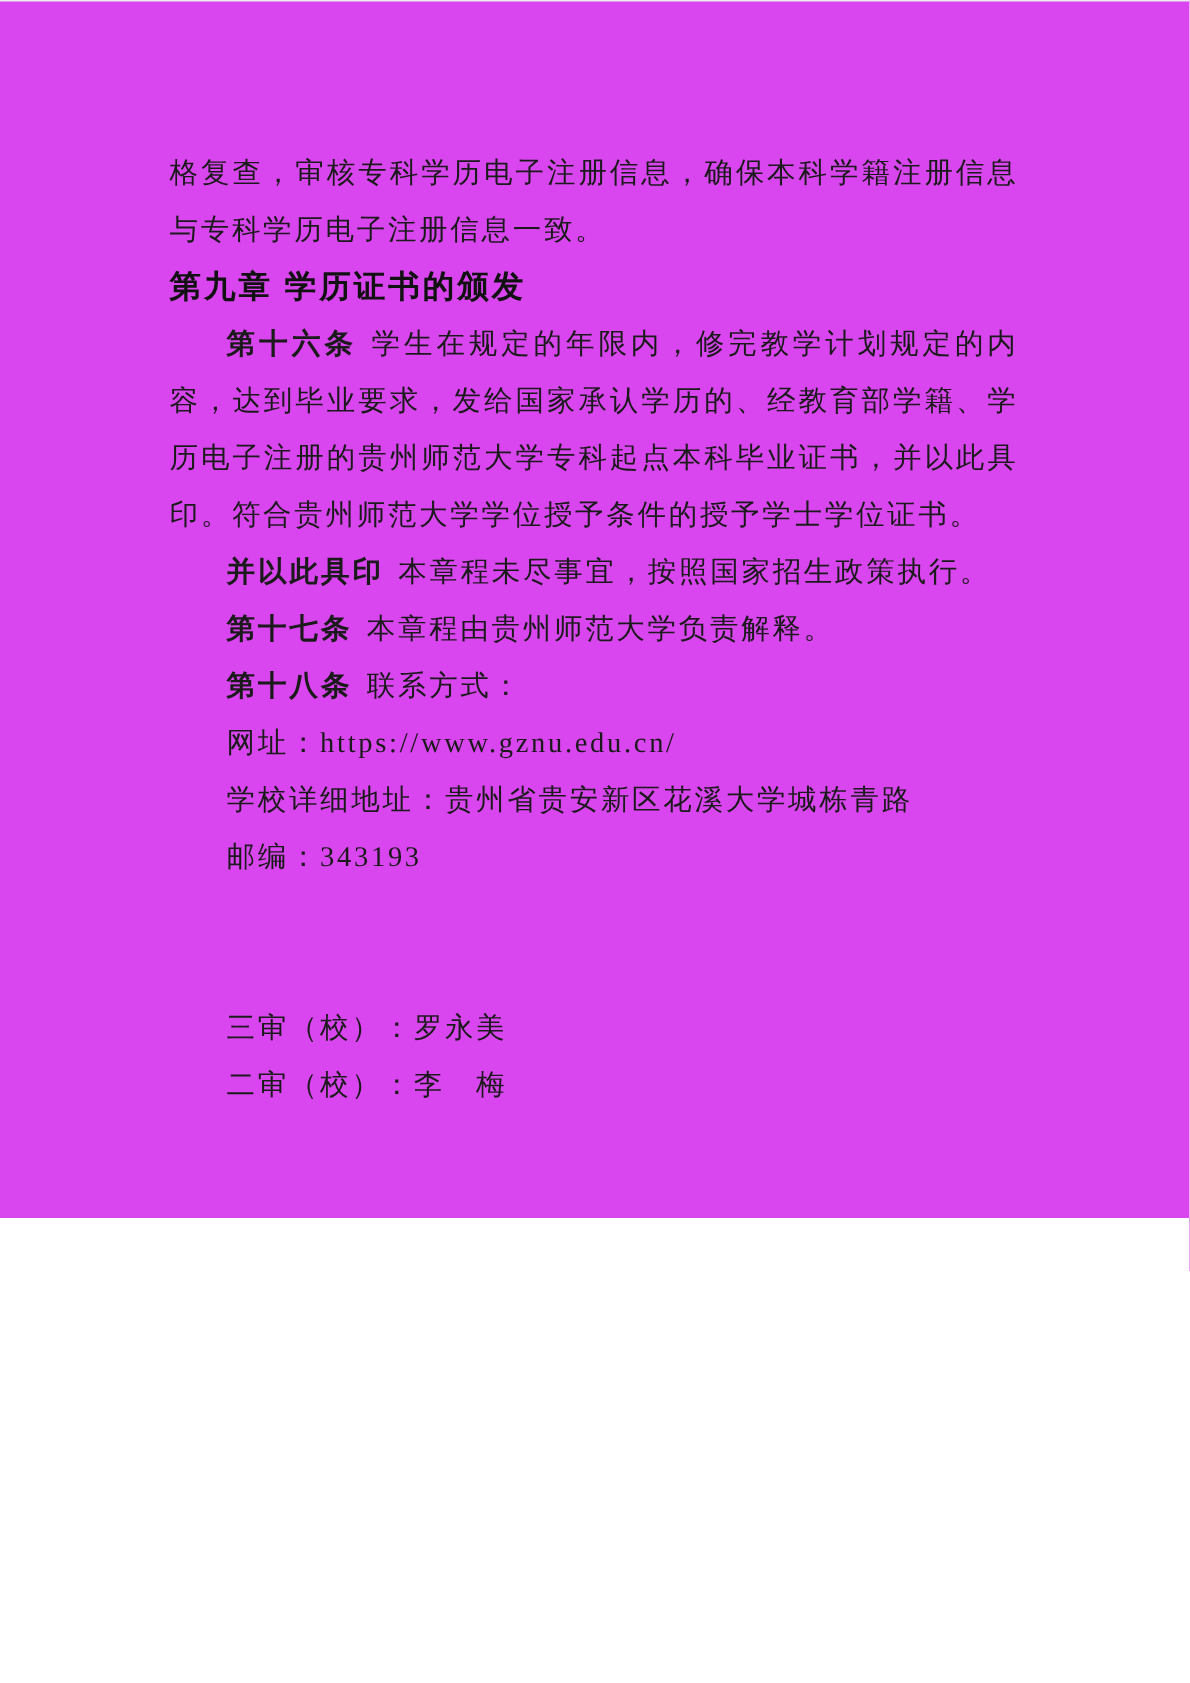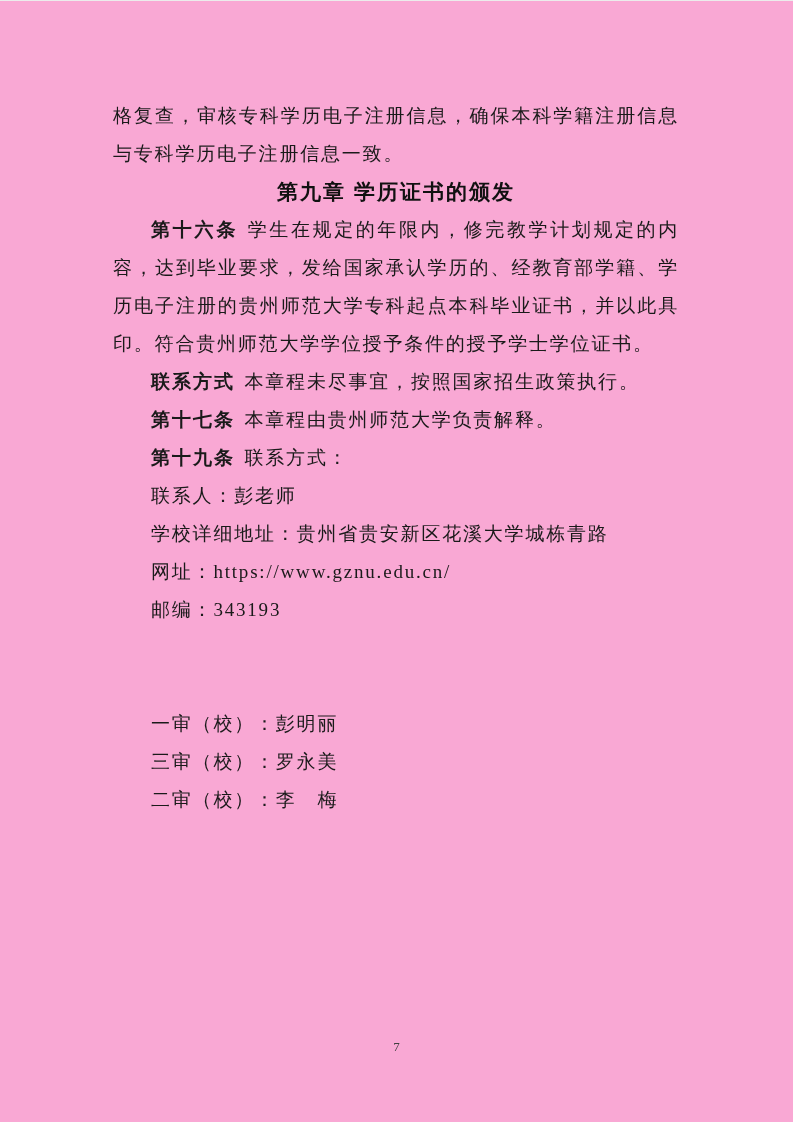--- a/index.html
+++ b/index.html
@@ -3,22 +3,22 @@
 <meta charset="utf-8">
 <style>
   html, body {
     margin: 0;
     padding: 0;
     background: #ffffff;
   }
   .page {
     position: relative;
     width: 793px;
-    height: 1122px;
-    background: #f9a8d4;
+    height: 812px;
+    background: #d946ef;
     overflow: hidden;
     box-sizing: border-box;
     border-top: 1px solid #ececec;
   }
   .content {
     position: absolute;
     top: 96px;
     left: 113px;
     width: 566px;
   }
@@ -38,21 +38,20 @@
     font-family: "Liberation Sans", "DejaVu Sans", sans-serif;
     letter-spacing: 2px;
     margin-right: 0.5em;
   }
   .chapter {
     margin: 0;
     font-family: "Liberation Sans", "DejaVu Sans", sans-serif;
     font-weight: bold;
     font-size: 21px;
     line-height: 38px;
-    text-align: center;
     color: #111111;
     letter-spacing: 2px;
   }
   .reviews { margin-top: 76px; }
   .footer {
     position: absolute;
     left: 0;
     top: 1036px;
     width: 100%;
     text-align: center;
@@ -70,37 +69,35 @@
 <div class="page">
   <div class="content">
 
     <p class="line cont">格复查，审核专科学历电子注册信息，确保本科学籍注册信息与专科学历电子注册信息一致。</p>
 
     <h2 class="chapter">第九章 学历证书的颁发</h2>
 
     <p class="line art"><span class="art-label">第十六条</span><span>学生在规定的年限内，修完教学计划规定的内容，达到毕业要求，发给国家承认学历的、经教育部学籍、学历电子注册的贵州师范大学专科起点本科毕业证书，并以此具印。符合贵州师范大学学位授予条件的授予学士学位证书。</span></p>
 
 
-    <p class="line art"><span class="art-label">联系方式</span><span>本章程未尽事宜，按照国家招生政策执行。</span></p>
+    <p class="line art"><span class="art-label">并以此具印</span><span>本章程未尽事宜，按照国家招生政策执行。</span></p>
 
     <p class="line art"><span class="art-label">第十七条</span><span>本章程由贵州师范大学负责解释。</span></p>
 
-    <p class="line art"><span class="art-label">第十九条</span><span>联系方式：</span></p>
-
-    <p class="line ind">联系人：彭老师</p>
+    <p class="line art"><span class="art-label">第十八条</span><span>联系方式：</span></p>
 
 
-    <p class="line ind">学校详细地址：贵州省贵安新区花溪大学城栋青路</p>
 
     <p class="line ind">网址：https://www.gznu.edu.cn/</p>
+
+    <p class="line ind">学校详细地址：贵州省贵安新区花溪大学城栋青路</p>
 
     <p class="line ind">邮编：343193</p>
 
     <div class="reviews">
-      <p class="line ind">一审（校）：彭明丽</p>
       <p class="line ind">三审（校）：罗永美</p>
       <p class="line ind">二审（校）：李　梅</p>
     </div>
 
   </div>
 
   <div class="footer">
     <span class="pagenum">7</span>
   </div>
 </div>

